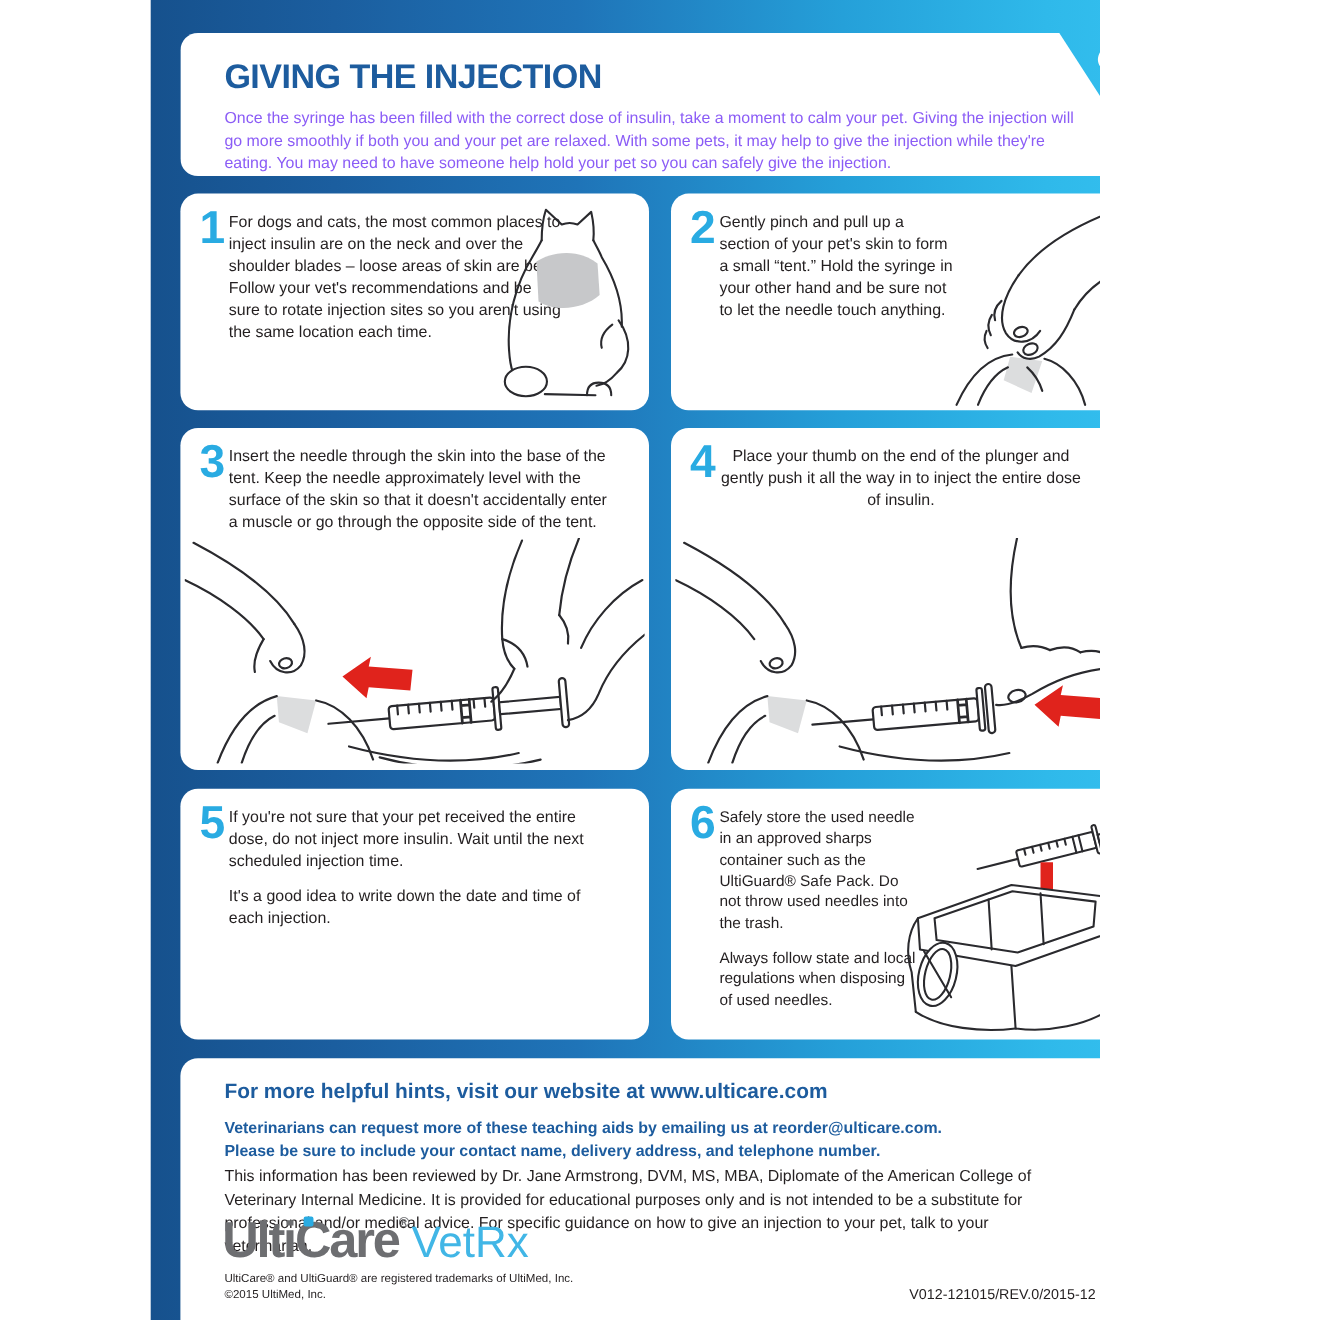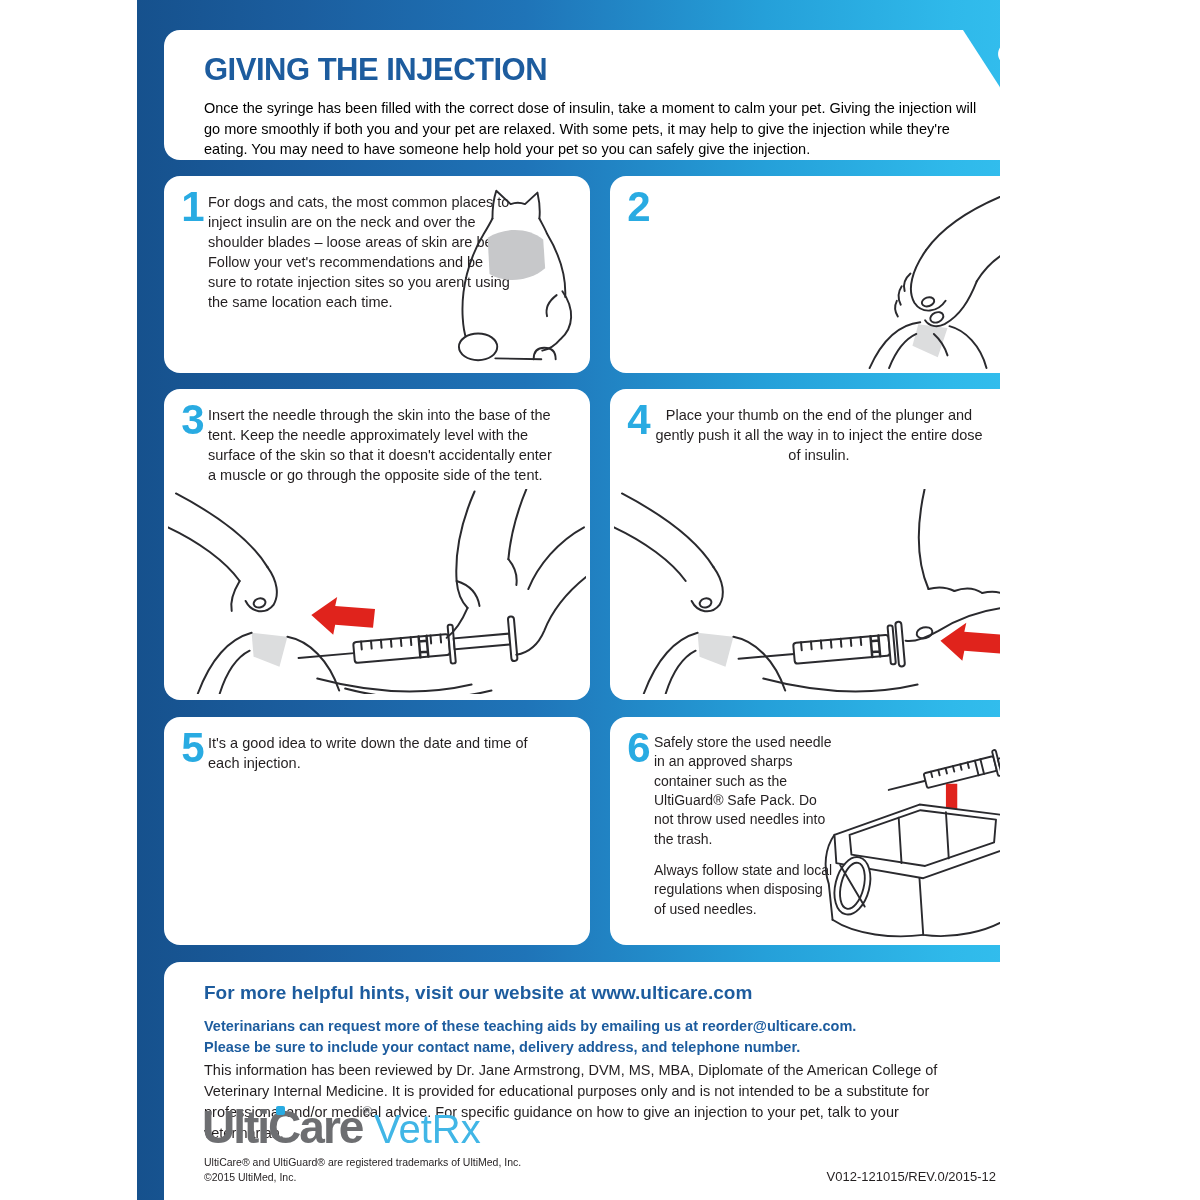--- a/index.html
+++ b/index.html
@@ -6,21 +6,21 @@
   .page{position:relative;width:1000px;height:1200px;background:#ffffff;overflow:hidden;
         font-family:"Liberation Sans",sans-serif;color:#231f20;}
   .doc-bg{position:absolute;left:137px;top:0;width:925px;height:1200px;
         background:linear-gradient(90deg,#16518d 0%,#1b5e9f 18%,#1f74b8 42%,#25a0d9 68%,#2fb9ea 88%,#35c1f0 100%);}
   .wbox{position:absolute;background:#ffffff;border-radius:16px;}
   
   .hbox{position:absolute;left:164px;top:30px;width:872px;height:130px;background:transparent;}
   .hbox svg.shape{position:absolute;left:0;top:0;}
   .hbox .content{position:absolute;left:40px;top:22px;width:790px;}
   .title{font-size:31px;font-weight:bold;color:#1d5c9e;letter-spacing:-0.5px;margin:0 0 10px 0;}
-  .intro{font-size:14.5px;line-height:1.42;color:#000000;margin:0;width:782px;}
+  .intro{font-size:14.5px;line-height:1.42;color:#8b5cf6;margin:0;width:782px;}
   .stepnum{position:absolute;left:13px;top:10px;width:32px;text-align:center;
         font-size:42px;font-weight:bold;color:#29abe2;line-height:1;}
   .steptext{position:absolute;left:44px;top:16px;font-size:14.5px;line-height:1.38;color:#231f20;}
   .steptext p{margin:0 0 12px 0;}
   .steptext p:last-child{margin-bottom:0;}
   .illus{position:absolute;}
   
   .fbox{left:164px;top:962px;width:872px;height:238px;border-radius:16px 16px 0 0;}
   .f-head{position:absolute;left:40px;top:20px;font-size:19px;font-weight:bold;color:#1d5c9e;}
   .f-blue{position:absolute;left:40px;top:54px;font-size:14.5px;line-height:1.45;font-weight:bold;color:#1d5c9e;}
@@ -75,20 +75,23 @@
       <path d="M118,112 C131,130 130,150 116,162 C110,169 103,173 97,174"></path>
       <path d="M112,116 C104,122 100,130 102,138"></path>
       <ellipse cx="30" cy="170" rx="20" ry="14" fill="#ffffff"></ellipse>
       <path d="M48,182 L96,183"></path>
       <path d="M88,183 Q88,171 99,171 Q111,171 111,183"></path>
     </svg>
   </div>
 
   <div class="wbox" style="left:610px;top:176px;width:426px;height:197px;">
     <div class="stepnum">2</div>
+    <div class="steptext" style="width:212px;">
+      <p>Gently pinch and pull up a section of your pet's skin to form a small “tent.” Hold the syringe in your other hand and be sure not to let the needle touch anything.</p>
+    </div>
     <svg class="illus line" style="right:4px;top:4px;" width="206" height="190" viewBox="0 0 210 195">
       <path d="M94,148 L124,152 L114,182 L88,170 Z" fill="#dcddde" stroke="none"></path>
       <path d="M208,6 C160,22 122,44 102,72"></path>
       <path d="M210,64 C186,70 166,84 154,104"></path>
       <path d="M102,72 C88,92 82,112 90,126 C98,138 114,136 122,124"></path>
       <ellipse cx="104" cy="125" rx="6.5" ry="4.5" transform="rotate(-18 104 125)"></ellipse>
       <path d="M86,96 Q77,104 80,114"></path>
       <path d="M77,109 Q71,118 76,128"></path>
       <path d="M72,124 Q68,132 73,140"></path>
       <path d="M154,104 C146,124 137,139 121,148 C113,152 105,150 101,144"></path>
@@ -166,20 +169,21 @@
       <path d="M342,102 Q358,96 370,104"></path>
       <path d="M370,104 Q386,100 396,108"></path>
       <ellipse cx="312" cy="144" rx="8" ry="5.5" transform="rotate(-14 312 144)"></ellipse>
       <polygon points="392,146 352,143 354,134 328,152 350,172 352,162 390,165" fill="#e0231c" stroke="none"></polygon>
     </svg>
   </div>
 
   <div class="wbox" style="left:164px;top:717px;width:426px;height:228px;">
     <div class="stepnum">5</div>
     <div class="steptext" style="width:345px;">
+      <p>If you're not sure that your pet received the entire dose, do not inject more insulin. Wait until the next scheduled injection time.</p>
       <p>It's a good idea to write down the date and time of each injection.</p>
     </div>
   </div>
 
   <div class="wbox" style="left:610px;top:717px;width:426px;height:228px;">
     <div class="stepnum">6</div>
     <div class="steptext" style="width:182px;font-size:14px;">
       <p>Safely store the used needle in an approved sharps container such as the UltiGuard® Safe Pack. Do not throw used needles into the trash.</p>
       <p>Always follow state and local regulations when disposing of used needles.</p>
     </div>

